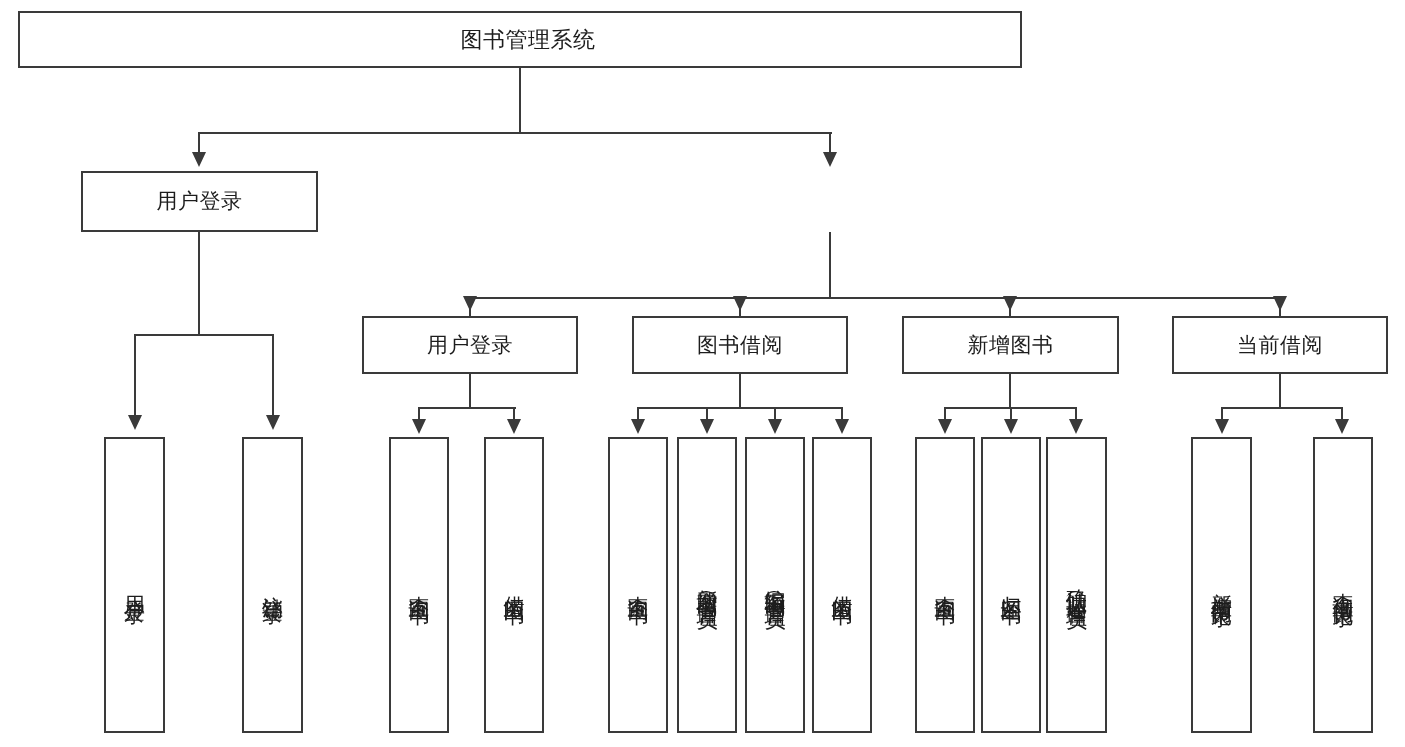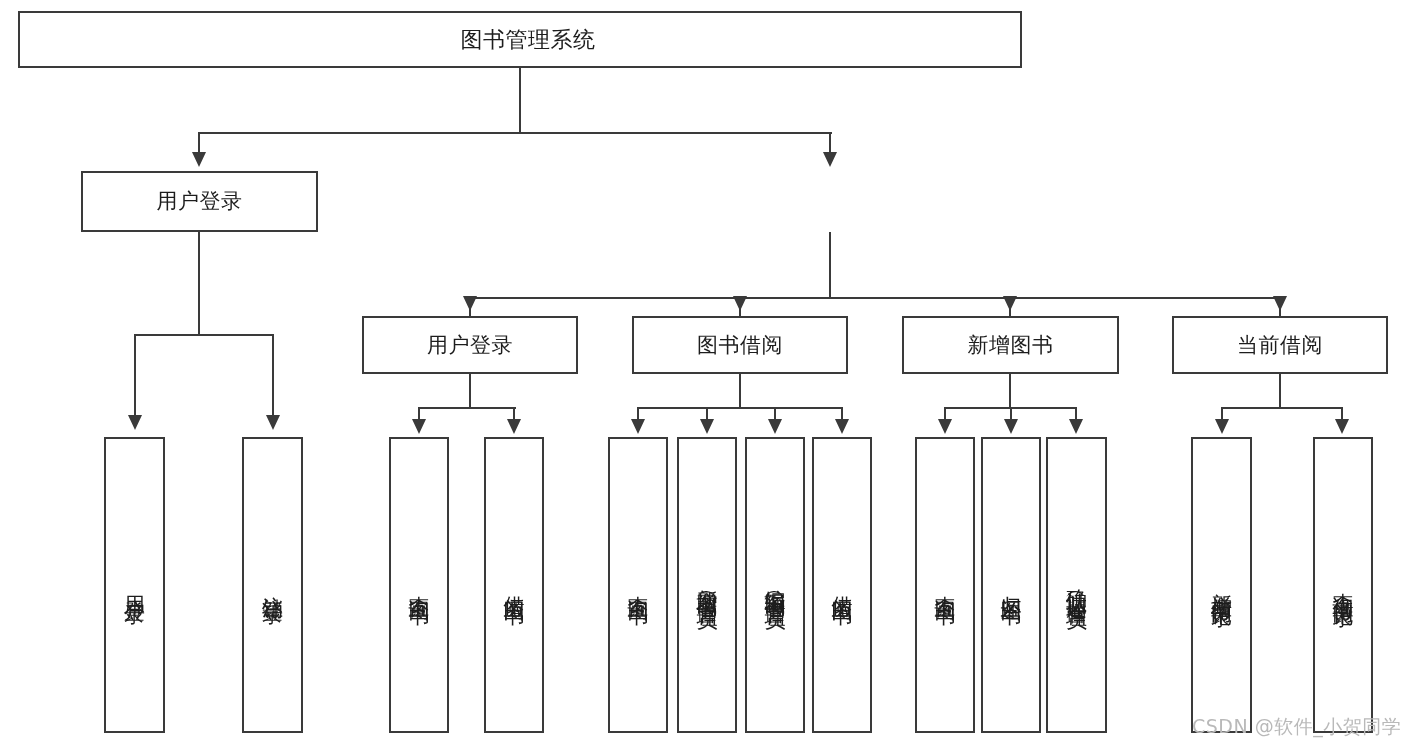--- a/index.html
+++ b/index.html
@@ -198,15 +198,14 @@
     <span class="label">确认归还（管理员）</span>
   </div>
 
   <div class="node v" style="left:1191px;top:437px;width:61px;height:296px;">
     <span class="label">新增借阅记录</span>
   </div>
   <div class="node v" style="left:1313px;top:437px;width:60px;height:296px;">
     <span class="label">查询借阅记录</span>
   </div>
 
-  <div id="watermark" style="left:1192px;top:714px;">CSDN @软件_小贺同学</div>
 
 </div>
 
 </body></html>

